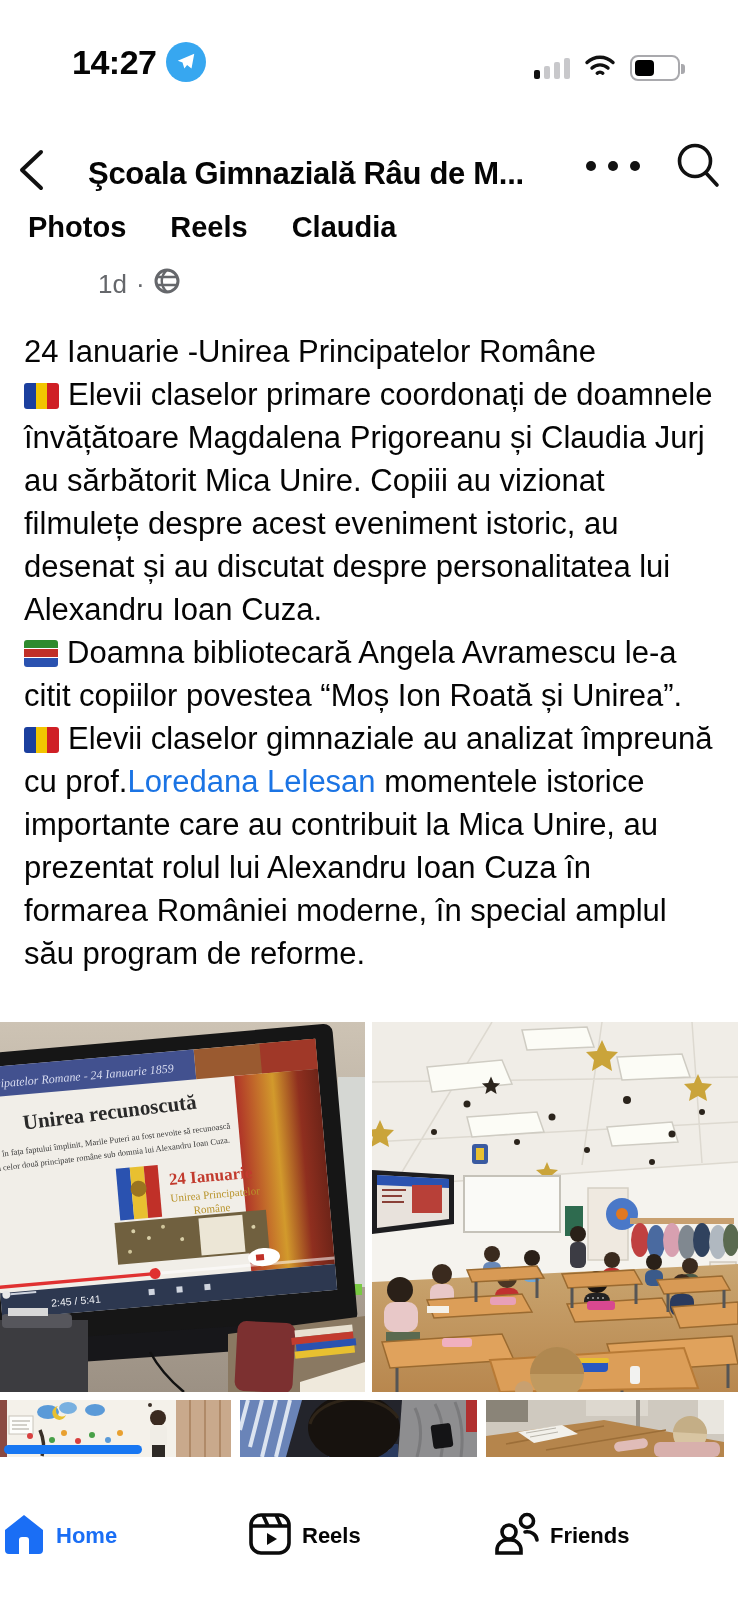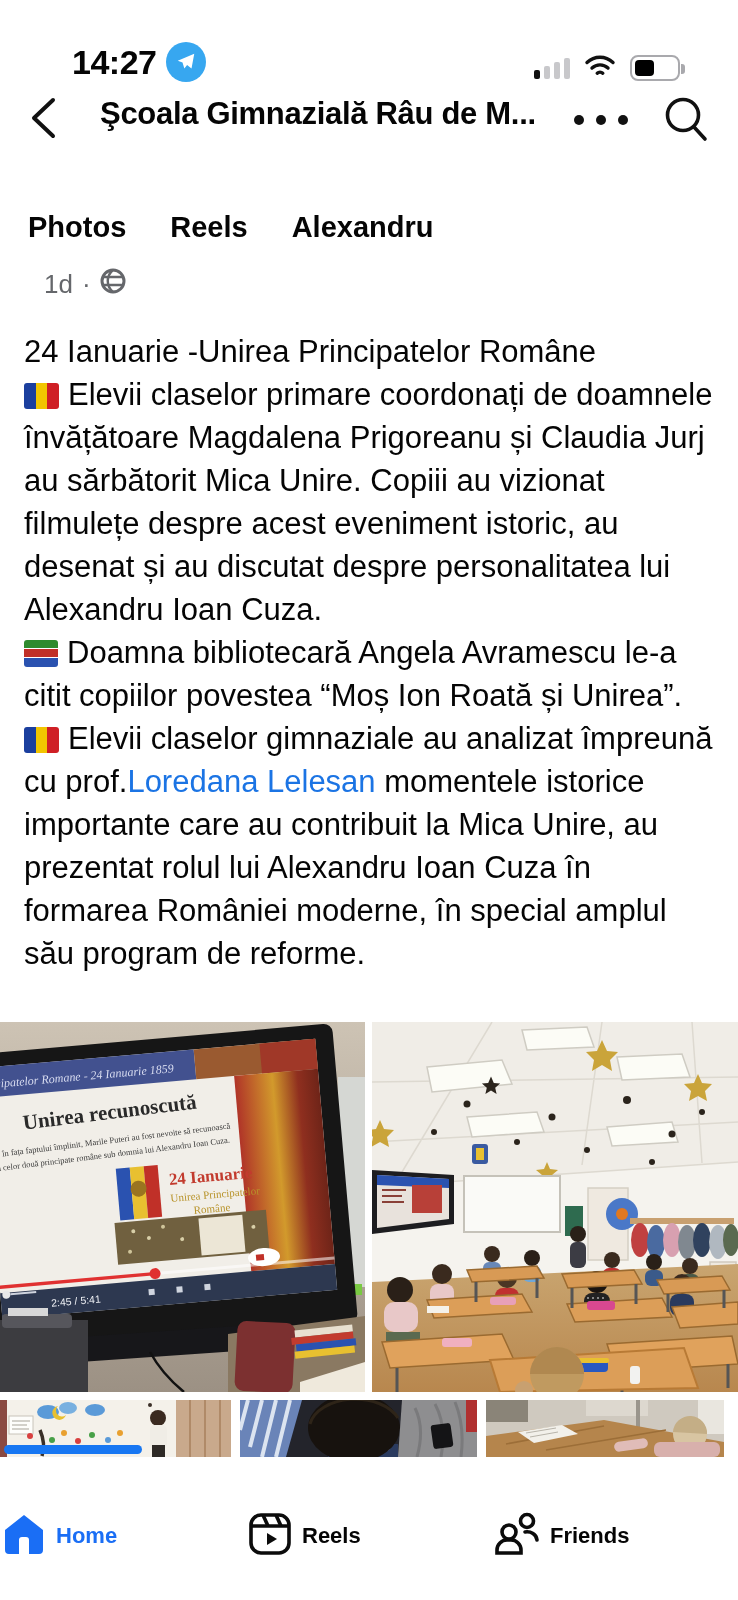--- a/index.html
+++ b/index.html
@@ -20,33 +20,33 @@
   .sig i:nth-child(2){ height:13px; }
   .sig i:nth-child(3){ height:17px; }
   .sig i:nth-child(4){ height:21px; }
   .battery { position:relative; width:50px; height:26px; border:2px solid #a9a9ad; border-radius:8px; }
   .battery::before { content:""; position:absolute; left:3px; top:3px; width:19px; height:16px;
                      border-radius:4px; background:#000; }
   .battery::after { content:""; position:absolute; right:-7px; top:7px; width:4px; height:10px;
                     border-radius:0 3px 3px 0; background:#a9a9ad; }
 
   
-  .header { height:96px; display:flex; align-items:flex-start; padding:0 30px; }
+  .header { height:96px; display:flex; align-items:flex-end; padding:0 18px; }
   .back-btn { width:44px; height:44px; display:flex; align-items:center; }
   .page-title { font-size:31px; font-weight:700; letter-spacing:-0.3px; margin-left:26px;
                 white-space:nowrap; overflow:hidden; flex:1; }
   .hdr-actions { display:flex; align-items:center; gap:34px; }
 
   
   .tabs { height:70px; display:flex; align-items:center; padding-left:28px; gap:44px; }
   .tab { font-size:29px; font-weight:600; color:#050505; }
   .tab.active { color:#1877F2; background:#E7F3FF; border-radius:34px; padding:13px 24px; }
 
   
-  .post-meta { height:44px; display:flex; align-items:center; padding-left:44px; gap:9px;
+  .post-meta { height:44px; display:flex; align-items:center; padding-left:98px; gap:9px;
                color:#65676B; font-size:26px; }
   .dot-sep { font-size:26px; line-height:1; }
 
   
   .post-text { margin-top:24px; height:645px; overflow:hidden; padding:0 24px;
                font-size:31px; line-height:43px; }
   .emoji { display:inline-block; vertical-align:-4px; margin-right:9px; border-radius:3px; }
   .emoji-flag  { width:35px; height:26px;
     background:linear-gradient(90deg,#1b3f9e 0 33%,#f2c500 33% 66%,#cf1f25 66%); }
   .emoji-books { width:34px; height:27px;
@@ -118,21 +118,21 @@
           <circle cx="19" cy="19" r="15.5"></circle>
           <path d="M30 31 41 43" stroke-linecap="round"></path>
         </svg>
     </span>
   </div>
 </div>
 
 <div class="tabs">
   <span class="tab">Photos</span>
   <span class="tab">Reels</span>
-  <span class="tab">Alexandru</span>
+  <span class="tab">Claudia</span>
 </div>
 
 <div class="post-meta">
   <span>1d</span>
   <span class="dot-sep">·</span>
   <span>
     <svg width="26" height="26" viewBox="0 0 26 26">
         <circle cx="13" cy="13" r="11" fill="none" stroke="#65676B" stroke-width="3"></circle>
         <path d="M4 9h18M4 17h18" stroke="#65676B" stroke-width="2.6" fill="none"></path>
         <path d="M13 2c-7 6-7 16 0 22" stroke="#65676B" stroke-width="2.4" fill="none"></path>

